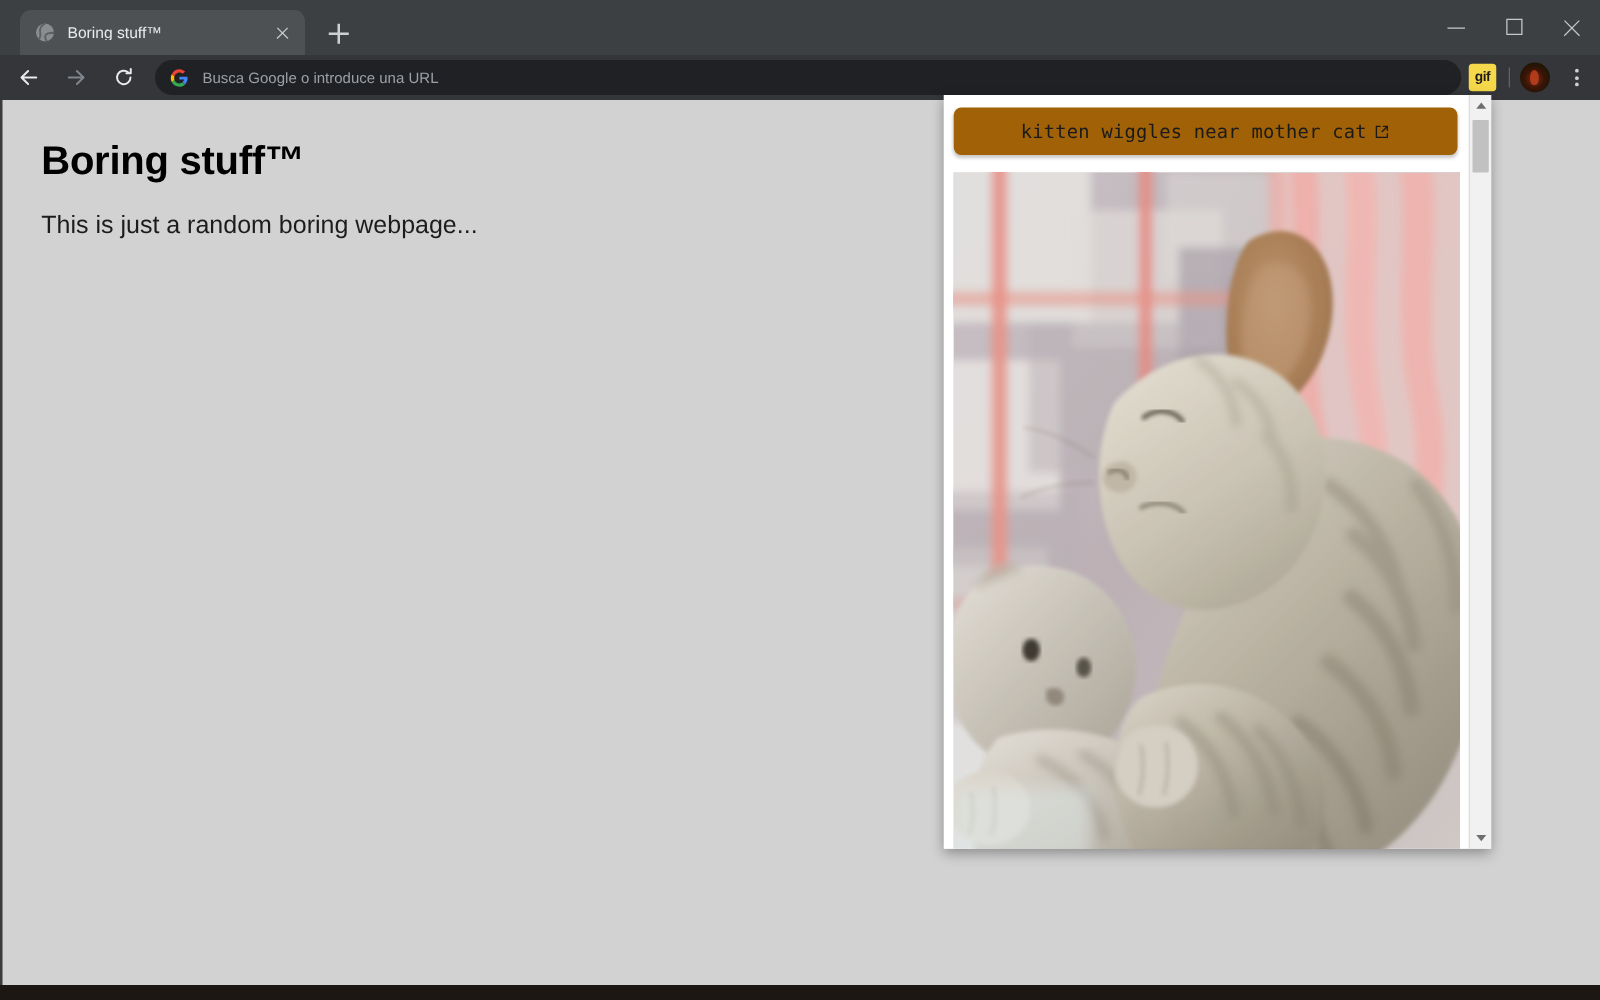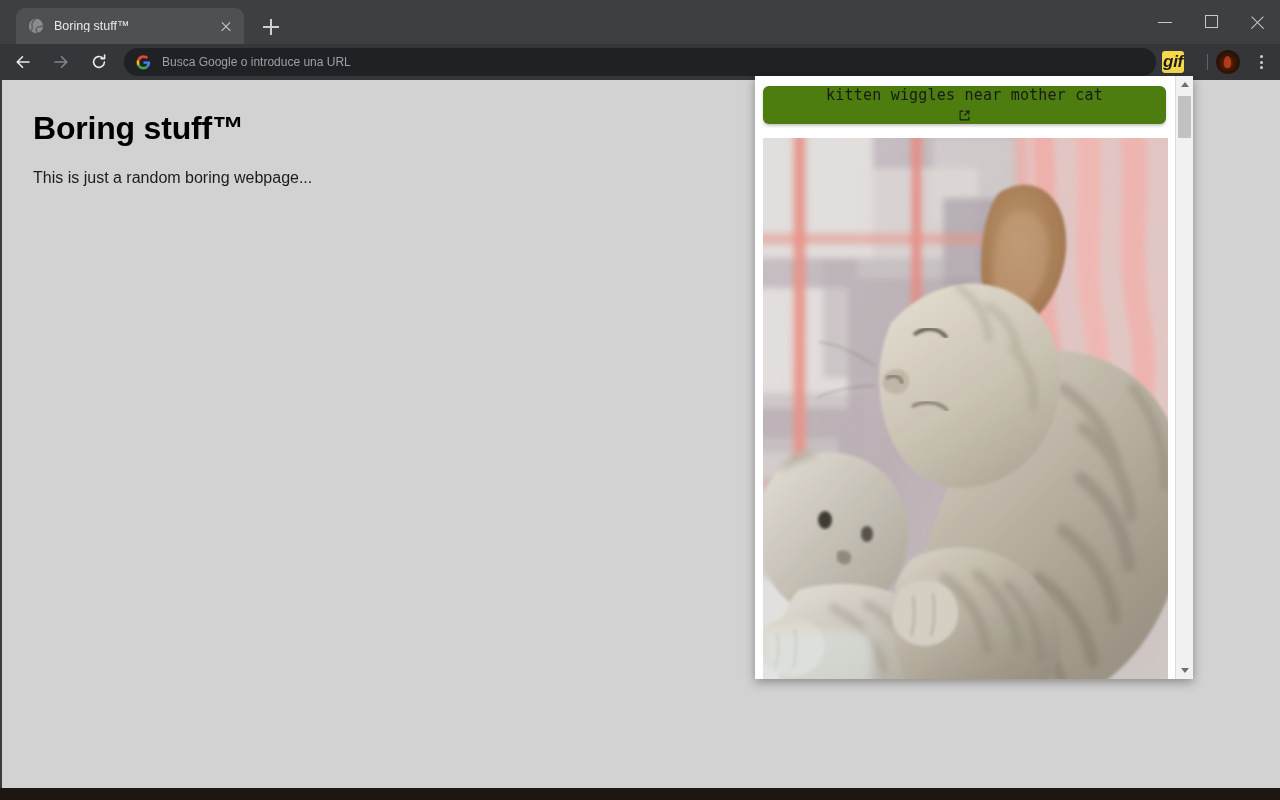--- a/index.html
+++ b/index.html
@@ -161,33 +161,32 @@
   .omnibox-text {
     color: #9aa0a6;
     font-size: 12px;
     white-space: nowrap;
     line-height: 1;
   }
 
   .ext-icon {
     width: 22px; height: 22px;
     flex: 0 0 auto;
-    margin-right: 15px;
+    margin-right: 2px;
     background: #f5d94a;
     border-radius: 3px;
     display: flex;
     align-items: center;
     justify-content: center;
     font-family: "Liberation Sans", sans-serif;
     font-weight: bold;
-    font-size: 17px;
+    font-size: 11px;
     color: #1d1d1d;
     cursor: pointer;
     letter-spacing: -0.3px;
-    font-style: italic;
   }
   .tb-sep {
     width: 1px; height: 16px;
     background: #5f6368;
     margin: 0 8px;
     flex: 0 0 auto;
   }
   .avatar {
     width: 24px; height: 24px;
     border-radius: 50%;
@@ -246,21 +245,21 @@
     font-size: 32px;
     font-weight: bold;
     color: #000;
     letter-spacing: -0.2px;
     line-height: 1;
   }
   .page-p {
     position: absolute;
     left: 33px; top: 90px;
     margin: 0;
-    font-size: 16px;
+    font-size: 20px;
     color: #1c1c1c;
     line-height: 1;
   }
 
   
   .popup {
     position: absolute;
     left: 755px; top: 76px;
     width: 438px;
     height: 603px;
@@ -277,35 +276,34 @@
     overflow: hidden;
     background: #fff;
     flex: 0 0 auto;
   }
 
   .gif-button {
     position: absolute;
     left: 8px; top: 10px;
     width: 403px;
     height: 38px;
-    background: #4d7c0f;
+    background: #a16207;
     border: none;
     border-radius: 6px;
     box-shadow: 0 2px 3px rgba(0,0,0,0.22);
     font-family: "DejaVu Sans Mono", "Liberation Mono", monospace;
     font-size: 15px;
     color: #1a1a1a;
     display: flex;
     align-items: center;
     justify-content: center;
     gap: 6px;
     cursor: pointer;
     box-sizing: border-box;
     padding: 0;
-    flex-direction: column;
   }
   .gif-button-label {
     letter-spacing: 0.2px;
     line-height: 1;
   }
 
   .gif-media {
     position: absolute;
     left: 8px; top: 62px;
     width: 405px;

